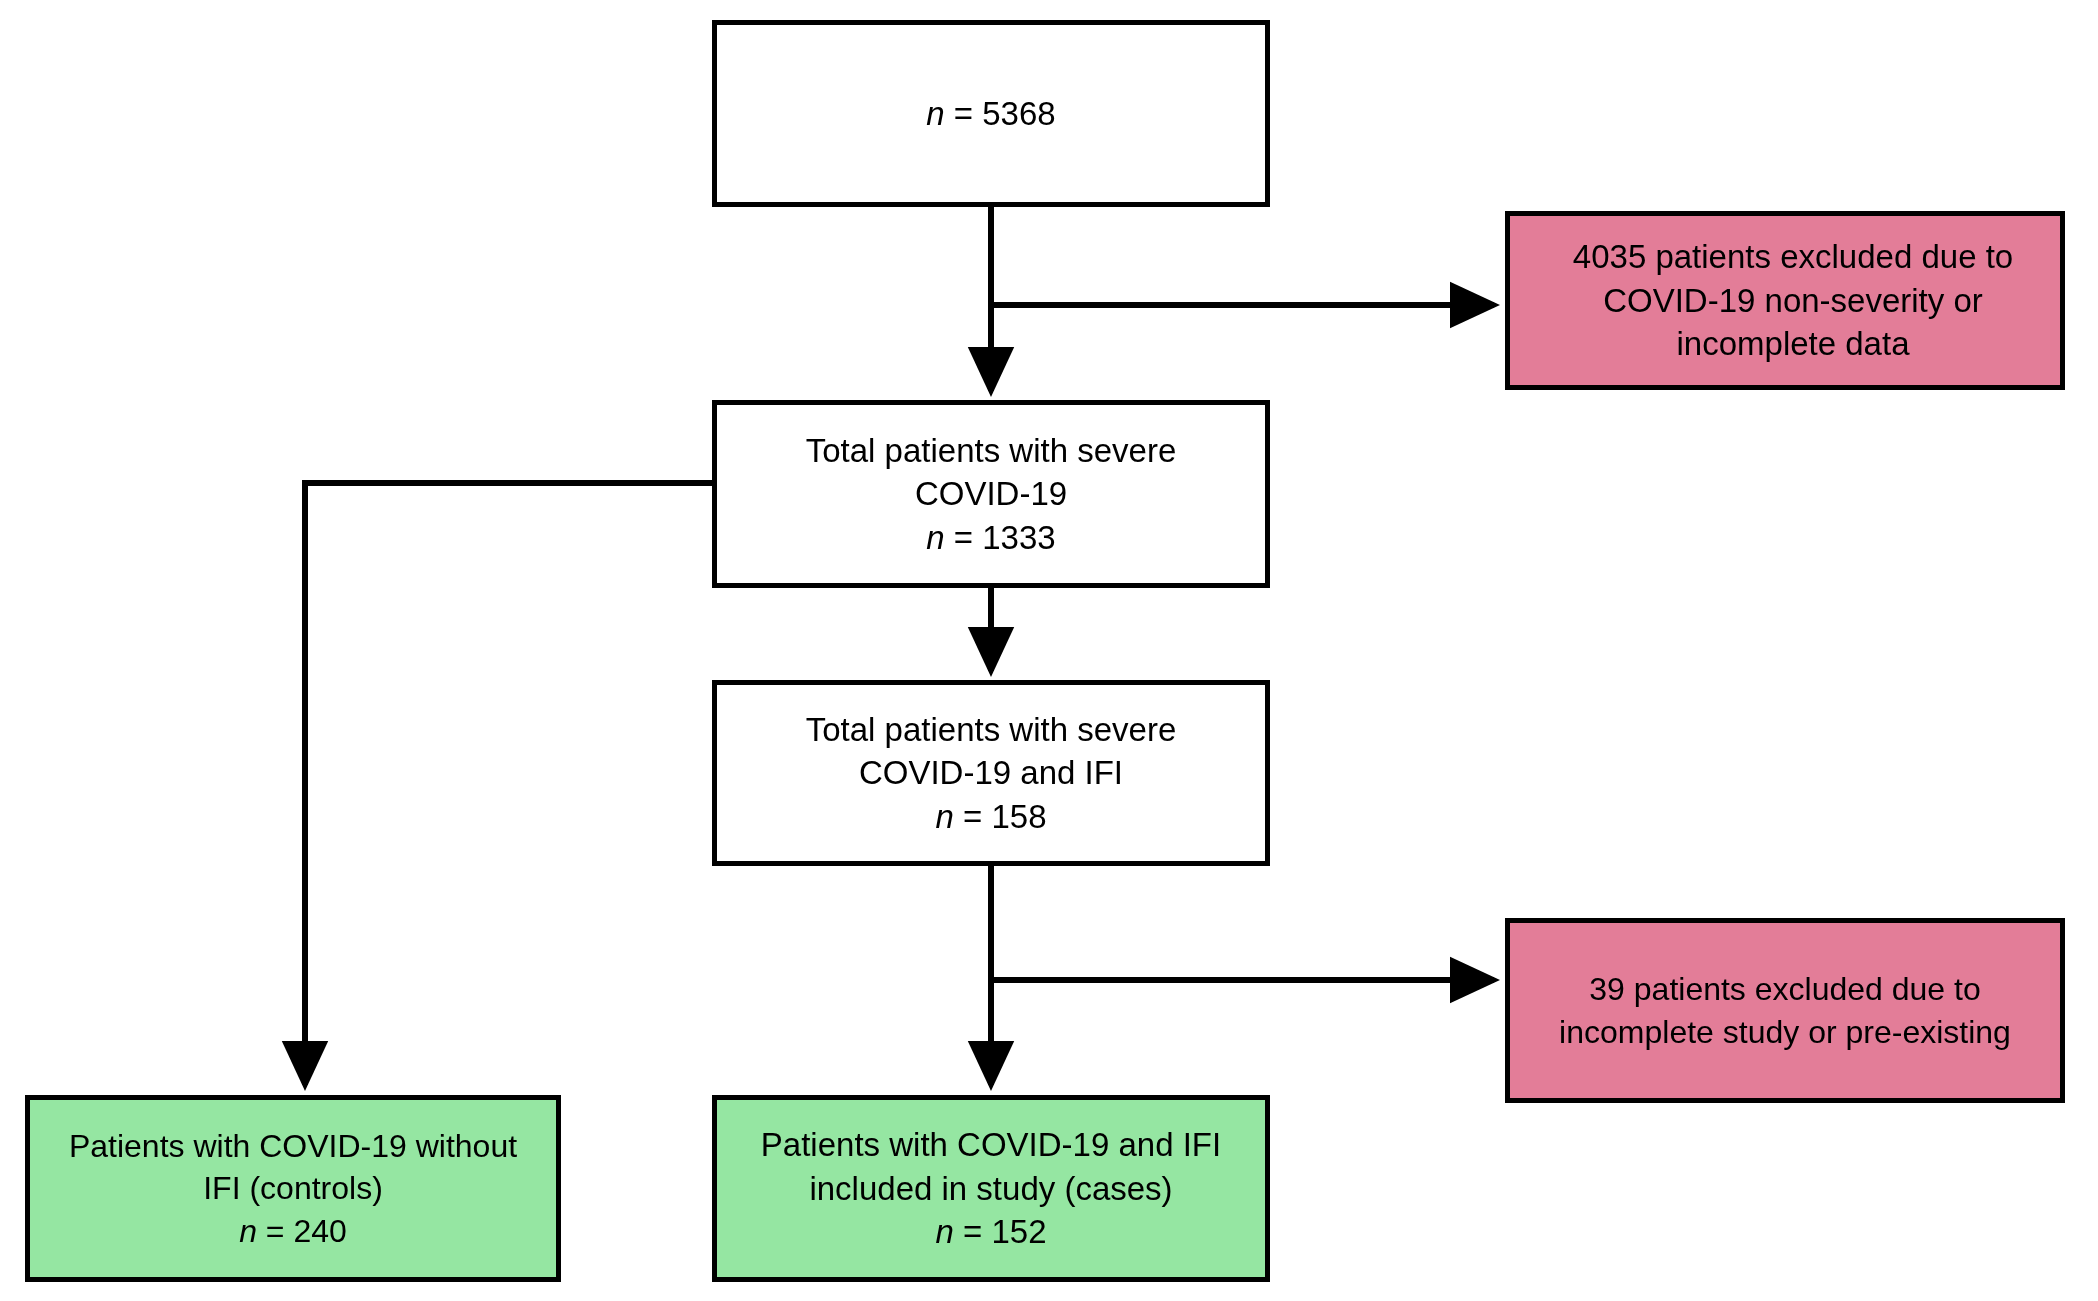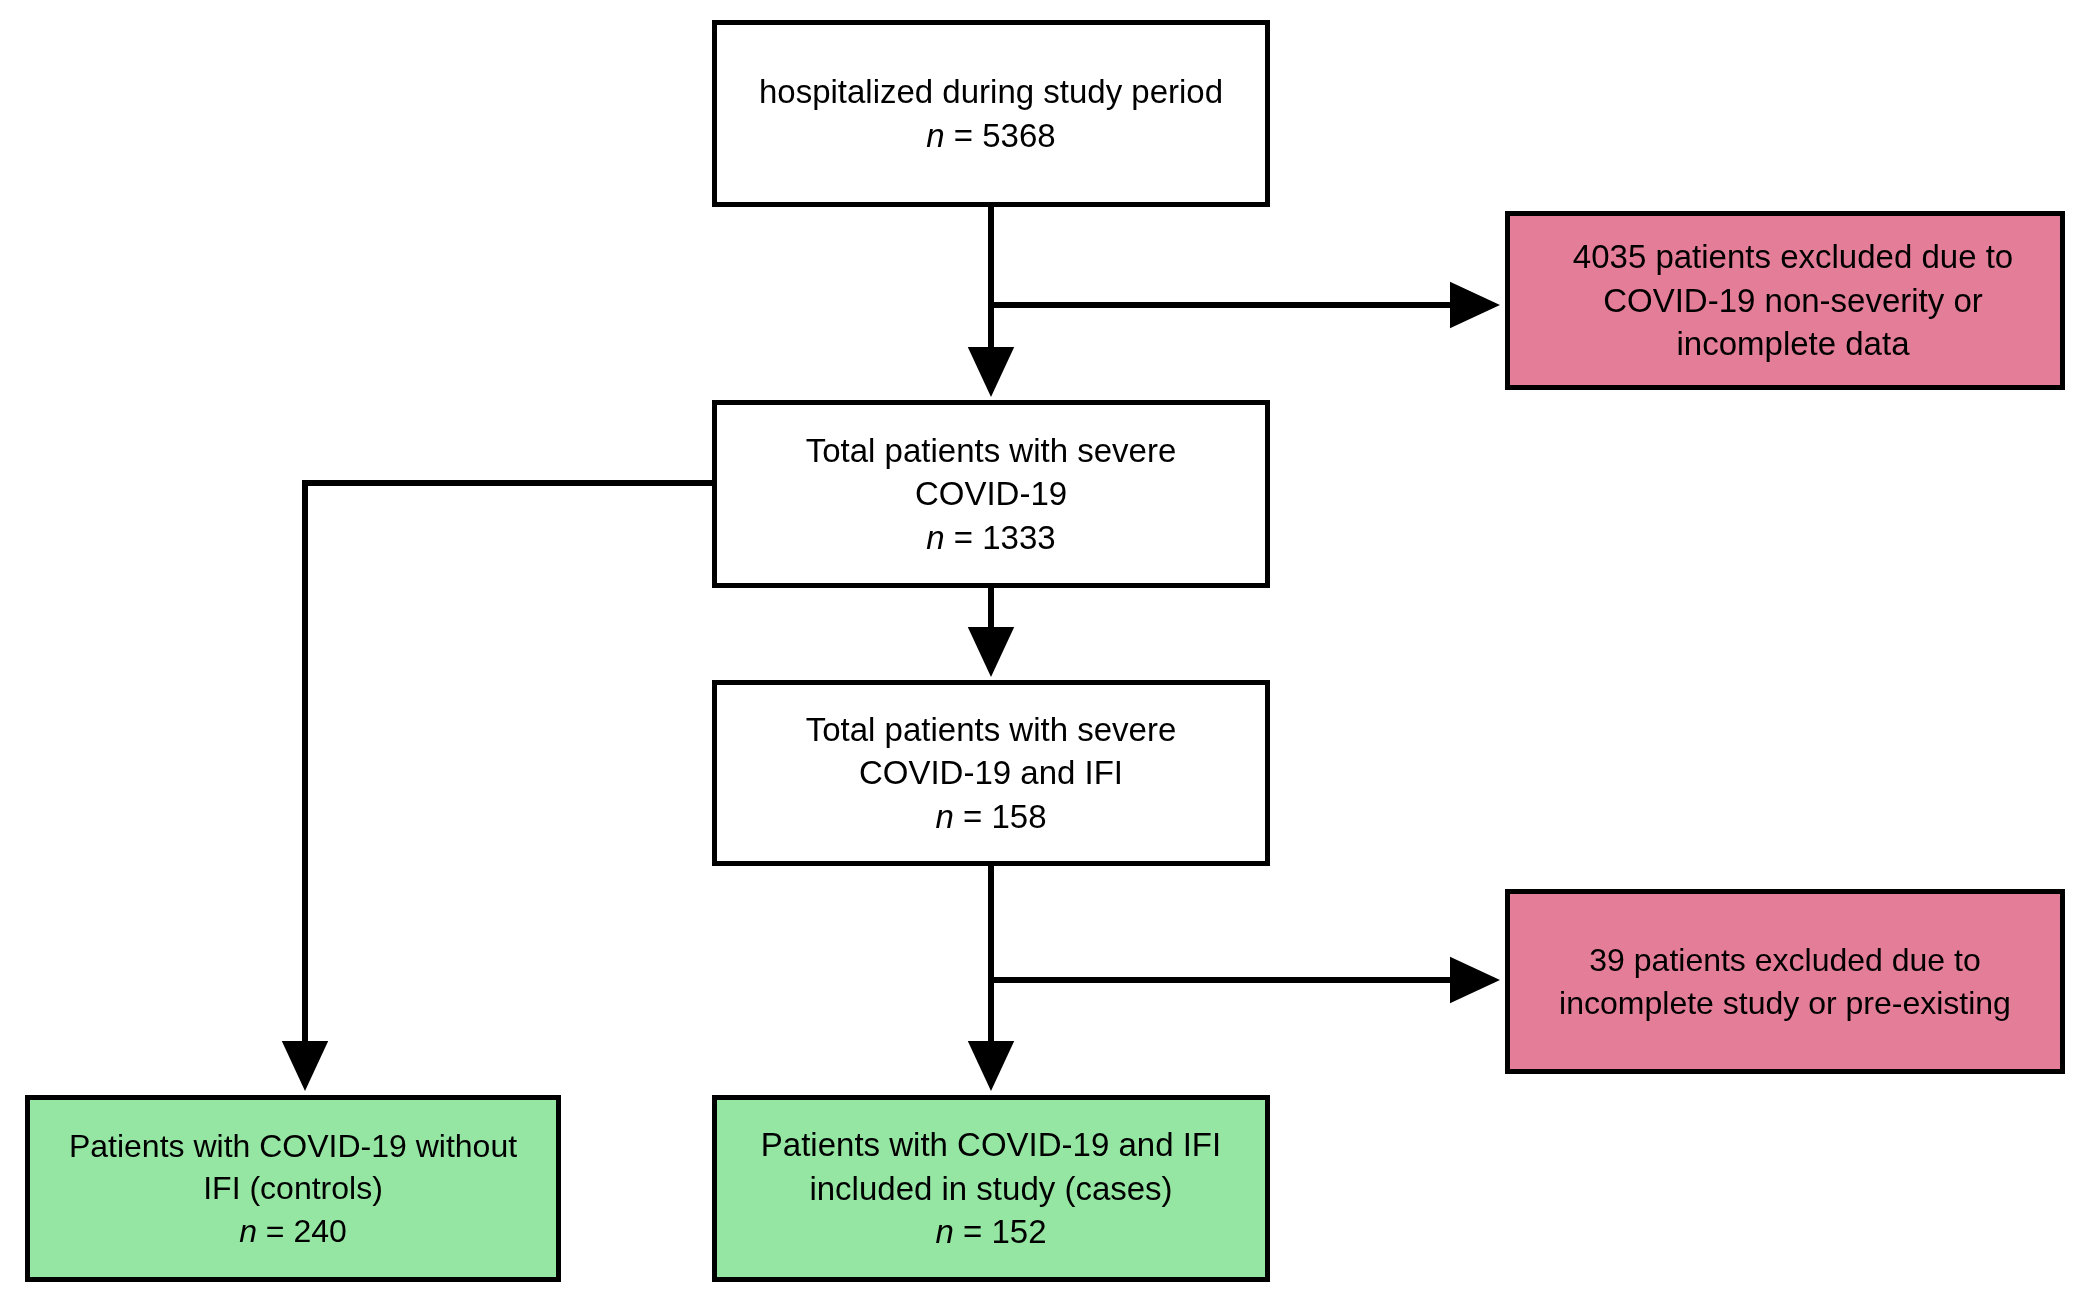--- a/index.html
+++ b/index.html
@@ -87,21 +87,20 @@
     <g>
       <line x1="991" y1="865" x2="991" y2="1085" stroke="#000000" stroke-width="6" marker-end="url(#arrow)"></line>
     </g>
 
     <g>
       <line x1="991" y1="980" x2="1494" y2="980" stroke="#000000" stroke-width="6" marker-end="url(#arrow)"></line>
     </g>
   </svg>
 
   <div class="node fill-white" style="left:712px; top:20px; width:558px; height:187px;">
-    <span class="line">hospitalized during study period</span>
     <span class="nline"><i>n</i><span> = </span><span>5368</span></span>
   </div>
 
   <div class="node fill-white" style="left:712px; top:400px; width:558px; height:188px;">
     <span class="line">Total patients with severe</span>
     <span class="line">COVID-19</span>
     <span class="nline"><i>n</i><span> = </span><span>1333</span></span>
   </div>
 
   <div class="node fill-white" style="left:712px; top:680px; width:558px; height:186px;">
@@ -109,21 +108,21 @@
     <span class="line">COVID-19 and IFI</span>
     <span class="nline"><i>n</i><span> = </span><span>158</span></span>
   </div>
 
   <div class="node fill-pink" style="left:1505px; top:211px; width:560px; height:179px;padding-left:30px;">
     <span class="line">4035 patients excluded due to</span>
     <span class="line">COVID-19 non-severity or</span>
     <span class="line">incomplete data</span>
   </div>
 
-  <div class="node fill-pink" style="left:1505px; top:889px; width:560px; height:185px; font-size:32px;">
+  <div class="node fill-pink" style="left:1505px; top:918px; width:560px; height:185px; font-size:32px;">
     <span class="line">39 patients excluded due to</span>
     <span class="line">incomplete study or pre-existing</span>
   </div>
 
   <div class="node fill-green" style="left:25px; top:1095px; width:536px; height:187px; font-size:32px;">
     <span class="line">Patients with COVID-19 without</span>
     <span class="line">IFI (controls)</span>
     <span class="nline"><i>n</i><span> = </span><span>240</span></span>
   </div>
 

